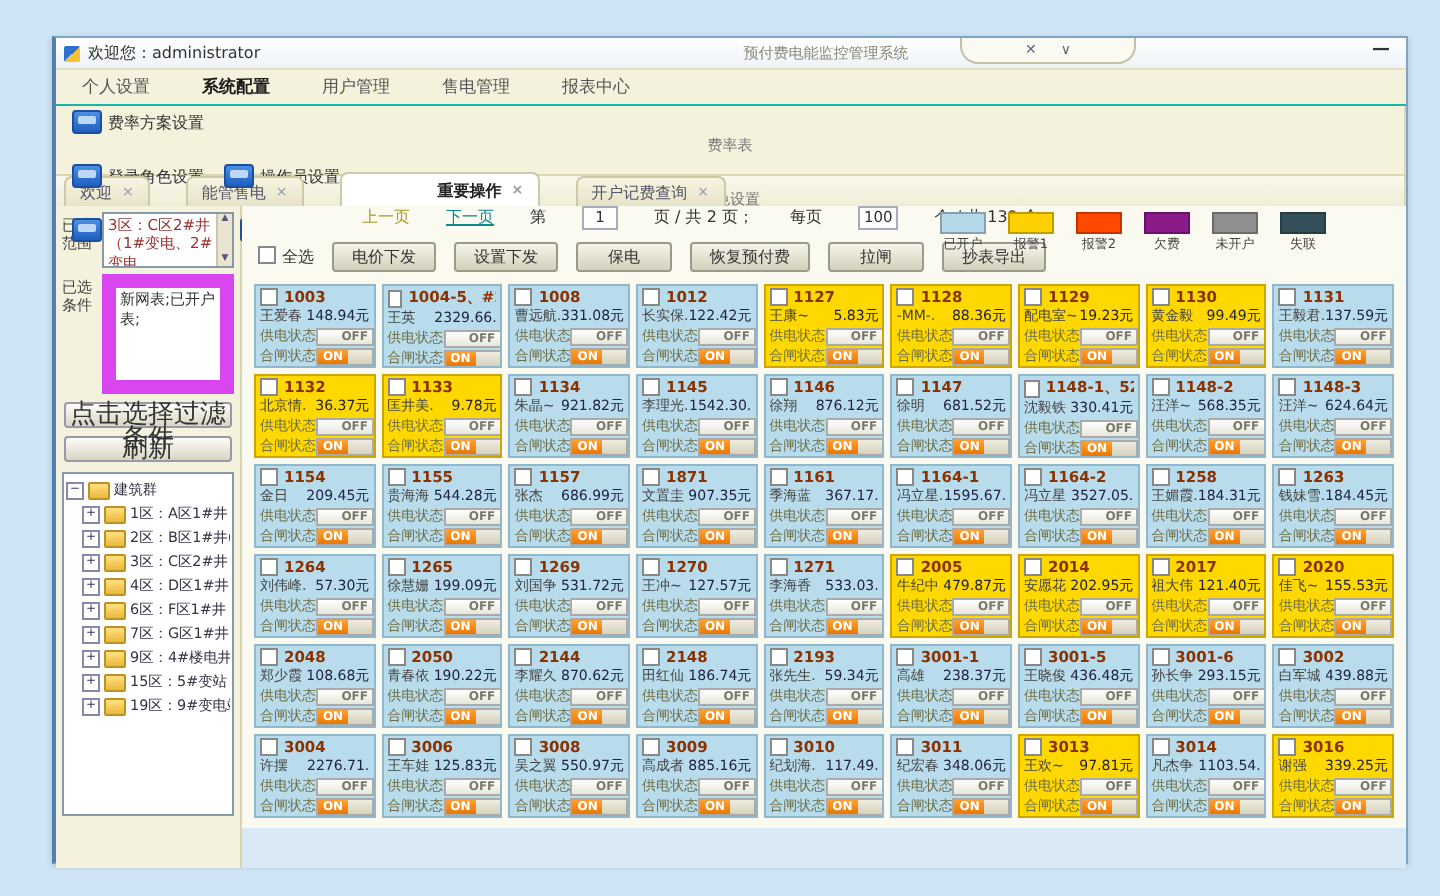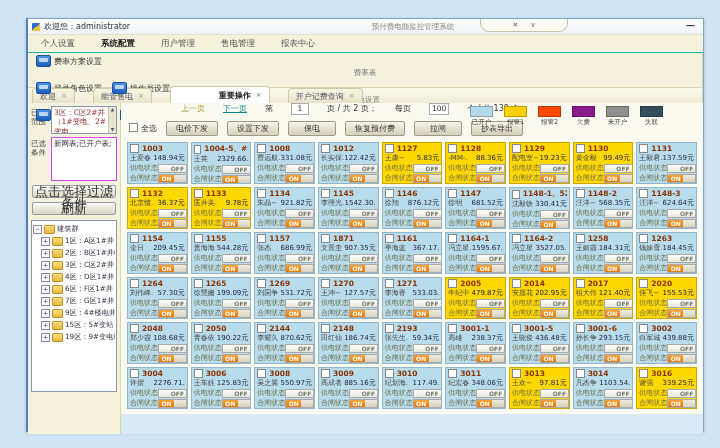--- a/index.html
+++ b/index.html
@@ -41,21 +41,21 @@
   .tab .x{color:#99a;font-size:7px;}
   
   .content{display:flex;height:331px;}
   .sidebar{width:93px;background:#f4f1dc;border-right:1px solid #d9d3ae;padding:3px 3px;font-size:7.5px;box-sizing:border-box;}
   .fieldrow{display:flex;gap:2px;margin-bottom:3px;}
   .flabel{width:18px;color:#444;line-height:1.2;padding-top:2px;}
   .listbox{flex:1;height:28px;background:#fff;border:1px solid #89a;color:#933;overflow:hidden;
            position:relative;padding:1px 9px 1px 2px;line-height:1.25;box-sizing:border-box;}
   .sbcol{position:absolute;right:0;top:0;bottom:0;width:7px;background:#e9e5d2;border-left:1px solid #cbc6a9;
          display:flex;flex-direction:column;justify-content:space-between;font-size:4.5px;text-align:center;color:#557;line-height:1.4;}
-  .condbox{flex:1;height:44px;background:#fff;border:1px solid #d946ef;color:#333;padding:1px 2px;box-sizing:border-box;line-height:1.3;}
+  .condbox{flex:1;height:60px;background:#fff;border:7px solid #d946ef;color:#333;padding:1px 2px;box-sizing:border-box;line-height:1.3;}
   .sbtn{display:block;margin:4px auto 0;width:84px;height:13px;background:linear-gradient(#fdfdf8,#d9d5c2);
         border:1px solid #99a;font-size:13px;text-align:center;line-height:12px;color:#333;border-radius:2px;box-sizing:border-box;}
   .treebox{margin-top:5px;height:166px;background:#fff;border:1px solid #89a;padding:2px 1px;overflow:hidden;}
   .titem{display:flex;align-items:center;gap:2px;height:12px;white-space:nowrap;font-size:7.2px;color:#334;overflow:hidden;}
   .titem.child{margin-left:8px;}
   .texp{width:7px;height:7px;border:1px solid #88a;background:#fff;font-size:6px;line-height:6px;text-align:center;color:#336;flex:none;}
   .tfold{width:9px;height:7px;background:linear-gradient(#ffe080,#e8b93e);border:1px solid #c09020;border-radius:1px;flex:none;}
   
   .main{flex:1;display:flex;flex-direction:column;background:#fbfaf0;position:relative;}
   .pagerrow{height:15px;display:flex;align-items:flex-start;gap:18px;font-size:8px;padding-left:60px;color:#333;}

